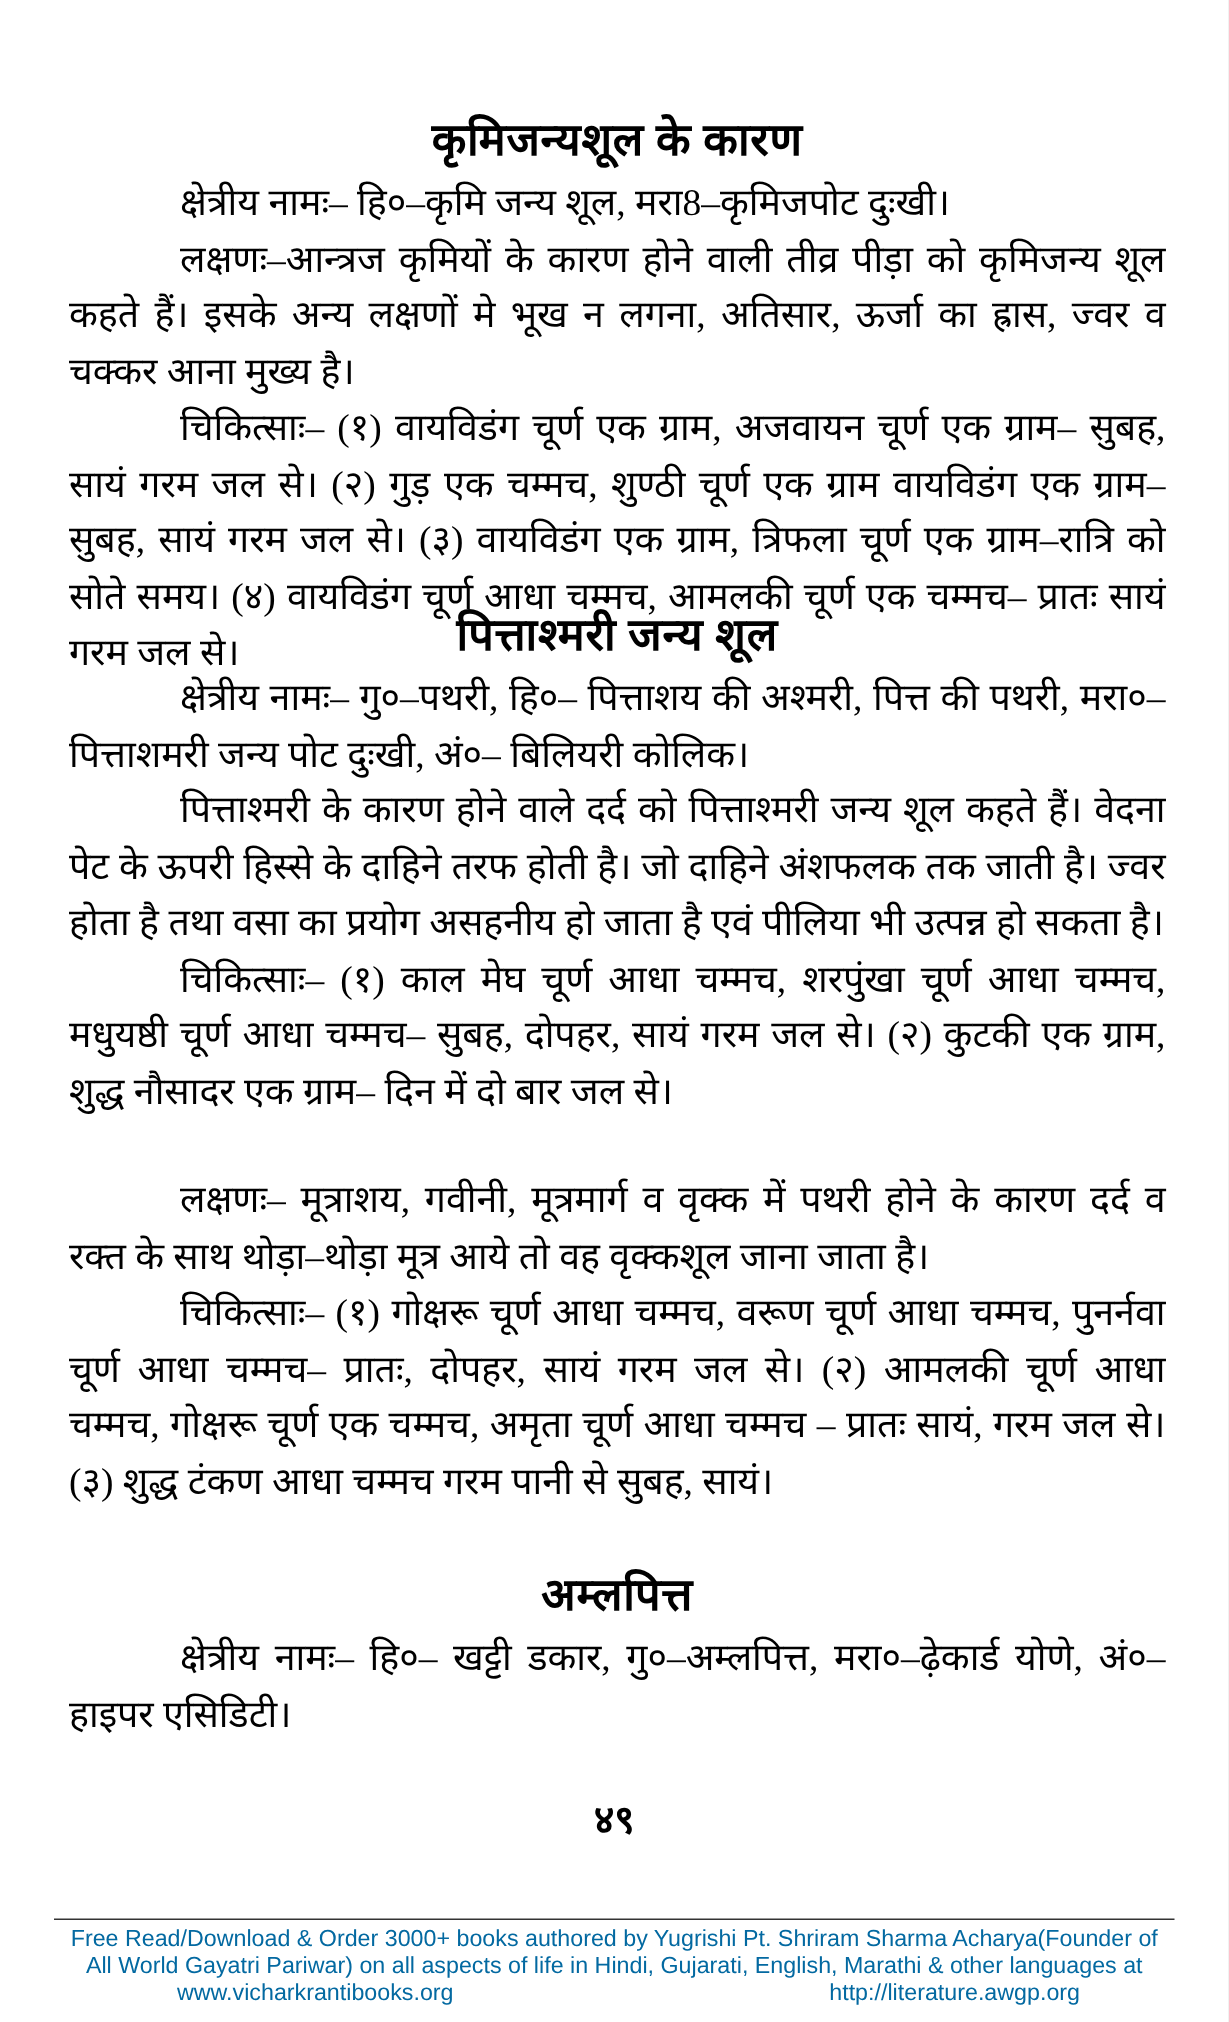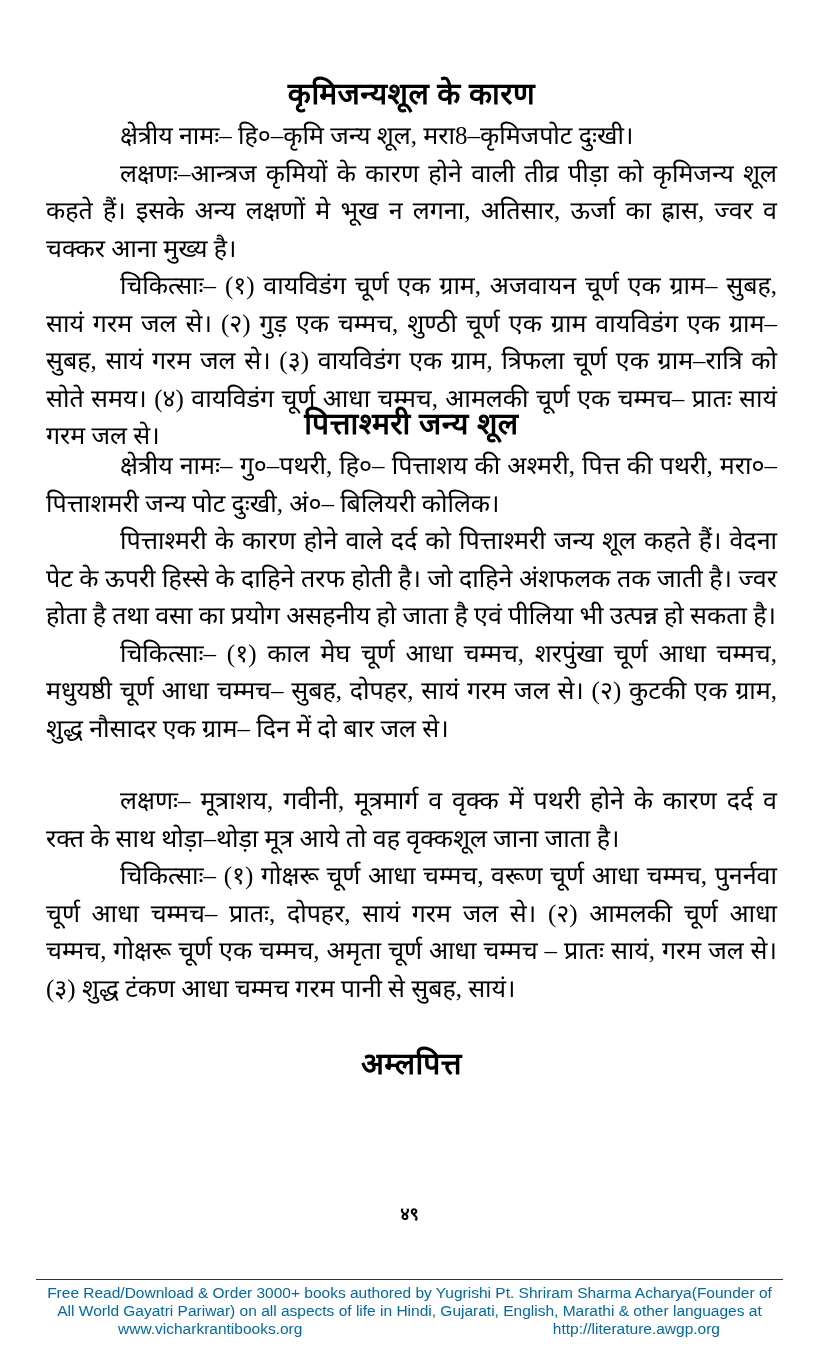--- a/index.html
+++ b/index.html
@@ -43,21 +43,21 @@
   }
   .para .lead {
     font-weight: normal;
   }
   .page-number {
     position: absolute;
     top: 1198px;
     left: 0;
     width: 100%;
     text-align: center;
-    font-size: 18px;
+    font-size: 26px;
     line-height: 32px;
     font-weight: bold;
   }
   .footer {
     position: absolute;
     top: 1279px;
     left: 36px;
     width: 747px;
     border-top: 1.5px solid #333333;
     padding-top: 4px;
@@ -94,20 +94,21 @@
     <p class="para"><span class="lead">चिकित्साः–</span><span> (१) काल मेघ चूर्ण आधा चम्मच, शरपुंखा चूर्ण आधा चम्मच, मधुयष्ठी चूर्ण आधा चम्मच– सुबह, दोपहर, सायं गरम जल से। (२) कुटकी एक ग्राम, शुद्ध नौसादर एक ग्राम– दिन में दो बार जल से।</span></p>
   </div>
 
   <div class="section sec-3">
     <p class="para"><span class="lead">लक्षणः–</span><span> मूत्राशय, गवीनी, मूत्रमार्ग व वृक्क में पथरी होने के कारण दर्द व रक्त  के साथ थोड़ा–थोड़ा मूत्र आये तो वह वृक्कशूल जाना जाता है।</span></p>
     <p class="para"><span class="lead">चिकित्साः–</span><span> (१) गोक्षरू चूर्ण आधा चम्मच, वरूण चूर्ण आधा चम्मच, पुनर्नवा चूर्ण आधा चम्मच– प्रातः, दोपहर, सायं गरम जल से। (२) आमलकी चूर्ण आधा चम्मच, गोक्षरू चूर्ण एक चम्मच, अमृता चूर्ण आधा चम्मच – प्रातः सायं, गरम जल से। (३) शुद्ध टंकण आधा चम्मच गरम पानी से सुबह, सायं।</span></p>
   </div>
 
   <div class="section sec-4">
     <h1 class="heading">अम्लपित्त</h1>
+    <p class="para"><span class="lead">क्षेत्रीय नामः–</span><span> हि०– खट्टी डकार, गु०–अम्लपित्त, मरा०–ढ़ेकार्ड योणे, अं०–हाइपर एसिडिटी।</span></p>
   </div>
 
   <div class="page-number">४९</div>
 
   <div class="footer">
     <div class="footer-line">Free Read/Download &amp; Order 3000+ books authored by Yugrishi Pt. Shriram Sharma Acharya(Founder of</div>
     <div class="footer-line">All World Gayatri Pariwar) on all aspects of life in Hindi, Gujarati, English, Marathi &amp; other languages at</div>
     <div class="footer-links">
       <span>www.vicharkrantibooks.org</span>
       <span>http://literature.awgp.org</span>

